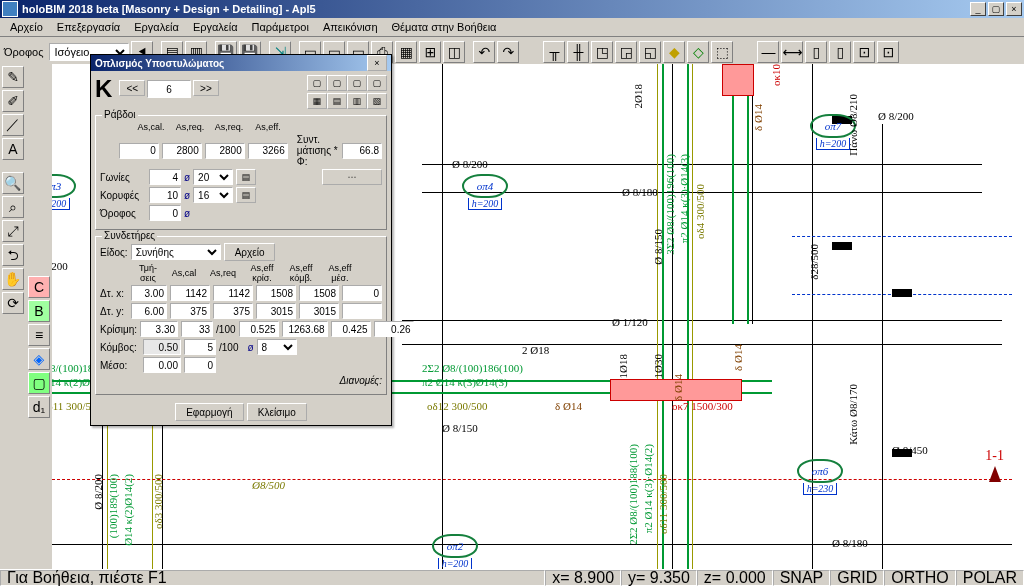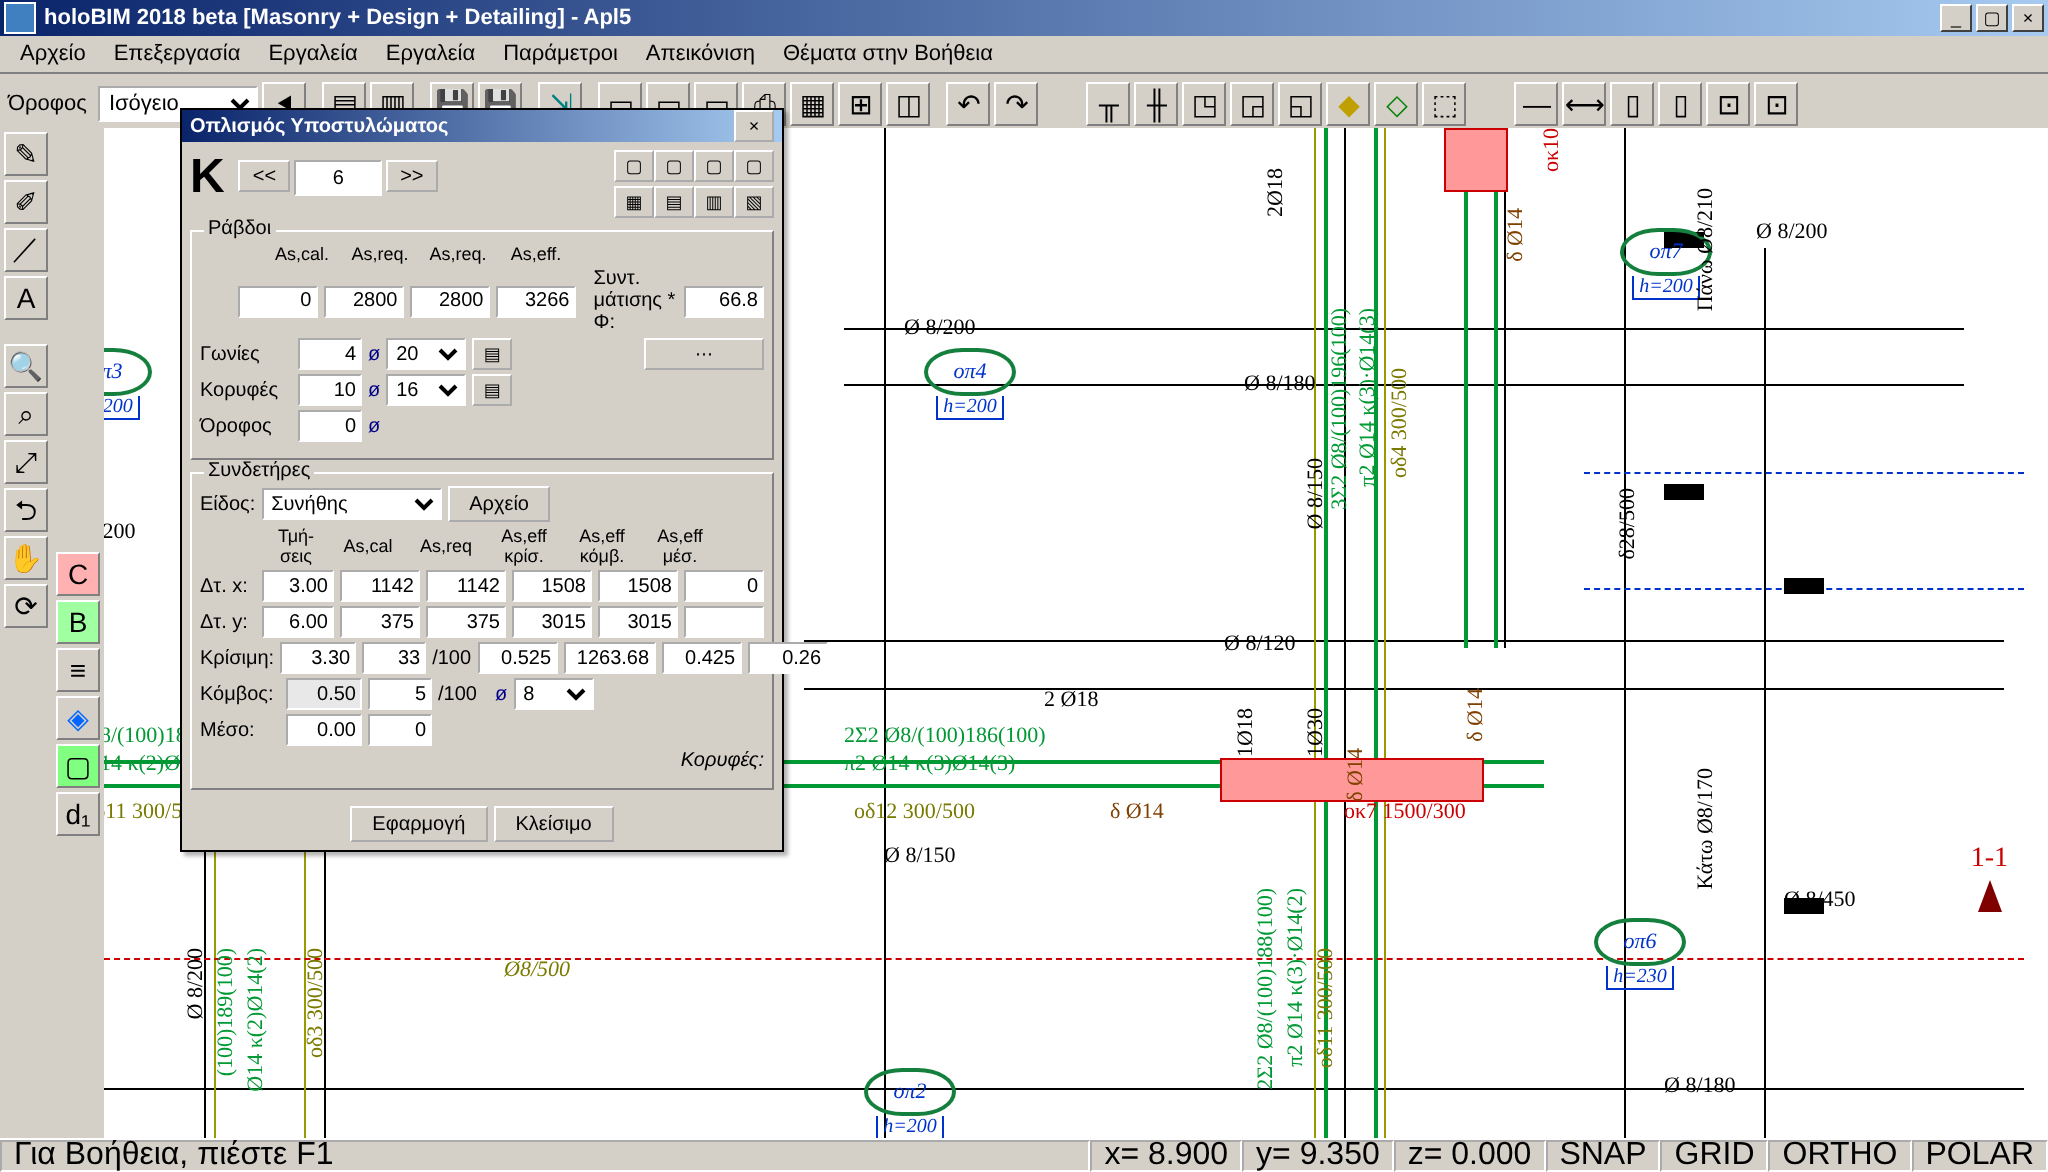--- a/index.html
+++ b/index.html
@@ -203,21 +203,21 @@
         <div class="ell">οπ6</div>
         <div class="h">h=230</div>
       </div>
     <div class="tag" style="top:470px;left:380px">
         <div class="ell">οπ2</div>
         <div class="h">h=200</div>
       </div>
 
     <div class="anno" style="top:94px;left:400px">Ø 8/200</div>
     <div class="anno" style="top:122px;left:570px">Ø 8/180</div>
-    <div class="anno" style="top:252px;left:560px">Ø 8/120</div>
+    <div class="anno" style="top:252px;left:560px">Ø 1/120</div>
     <div class="anno" style="top:280px;left:470px">2 Ø18</div>
     <div class="anno" style="top:358px;left:390px">Ø 8/150</div>
     <div class="anno" style="top:473px;left:780px">Ø 8/180</div>
     <div class="anno" style="top:380px;left:840px">Ø 8/450</div>
     <div class="anno" style="top:46px;left:826px">Ø 8/200</div>
     <div class="anno accent-olive" style="top:415px;left:200px;font-style:italic">Ø8/500</div>
 
     <div class="anno vtxt" style="top:20px;left:580px">2Ø18</div>
     <div class="anno vtxt accent-brown" style="top:40px;left:700px">δ Ø14</div>
     <div class="anno vtxt accent-red" style="top:0;left:718px">οκ10</div>
@@ -248,21 +248,21 @@
     <div class="anno accent-brown" style="top:336px;left:503px;font-size:11px">δ Ø14</div>
     <div class="anno accent-brown" style="top:336px;left:170px;font-size:11px">δ Ø14</div>
     <div class="anno accent-red" style="top:336px;left:85px;font-size:11px">οκ6 800/850</div>
     <div class="anno accent-red" style="top:336px;left:620px;font-size:11px">οκ7 1500/300</div>
     <div class="anno vtxt accent-brown" style="top:280px;left:680px">δ Ø14</div>
     <div class="anno vtxt" style="top:280px;left:125px">1Ø14</div>
 
     <div class="anno" style="top:196px;left:-20px">Ø 8/200</div>
 
     <div style="position:absolute;top:358px;right:20px;text-align:center">
-      <div class="accent-red" style="font:14px 'Times New Roman';">1-1</div>
+      <div class="accent-red" style="font:14px 'Times New Roman';margin-top:26px;">1-1</div>
       <div class="arrow-up" style="margin:2px auto 0"></div>
     </div>
   </div>
 
   <div class="dialog">
     <div class="dlg-title">
         <span>Οπλισμός Υποστυλώματος</span>
         <div class="spacer"></div>
         <button class="mini">×</button>
       </div>
@@ -378,21 +378,21 @@
           <span>/100</span>
           <span style="margin-left:6px;color:#008">ø</span>
           <select class="sel" style="width:40px"><option>8</option></select>
         </div>
         <div class="row">
             <span style="width:40px">Μέσο:</span>
           <input class="num" style="width: 32px;" value="0.00">
           <input class="num" style="width: 26px;" value="0">
         </div>
         <div class="row" style="justify-content:flex-end;font-style:italic">
-            <span>Κορυφές:</span>
+            <span>Διανομές:</span>
           </div>
       </div>
 
       <div style="text-align:center;margin-top:8px">
         <button class="dbtn">Εφαρμογή</button>
         <button class="dbtn">Κλείσιμο</button>
       </div>
     </div>
   </div>
 

